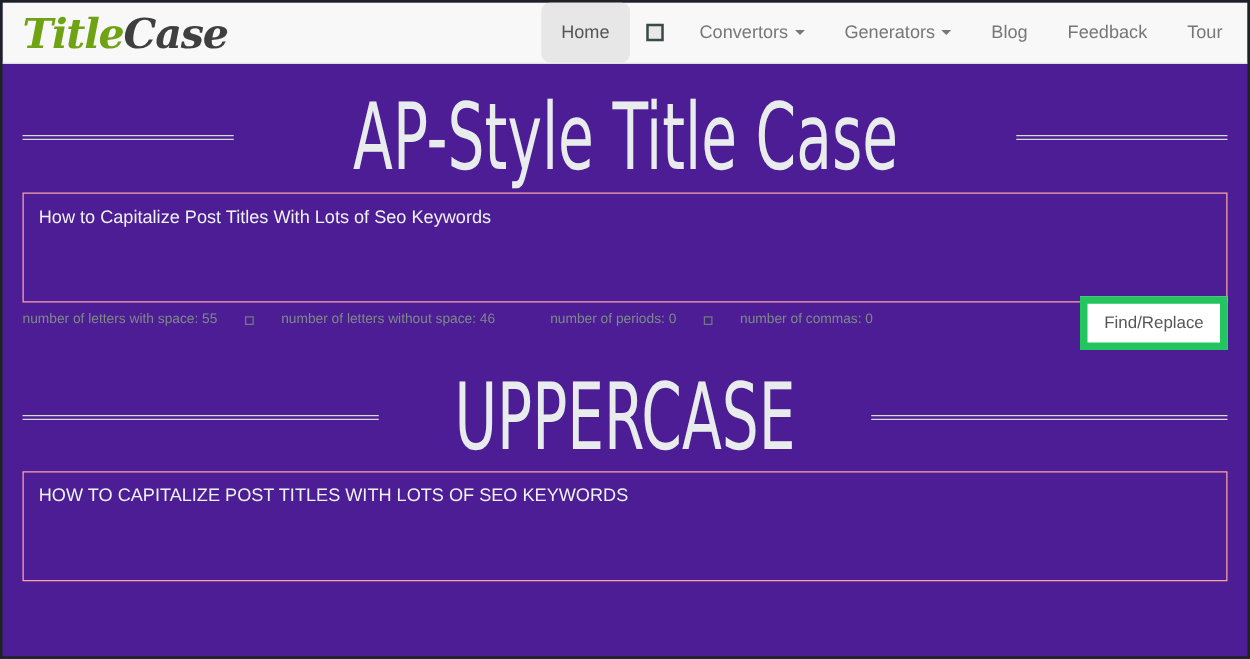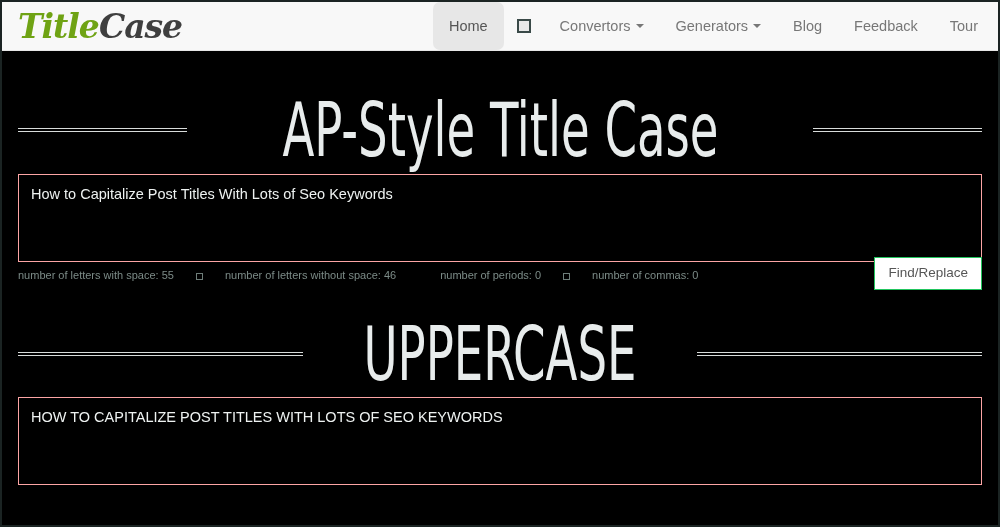--- a/index.html
+++ b/index.html
@@ -13,21 +13,21 @@
     font-family: "Liberation Sans", sans-serif;
     background: #2d3c3a;
   }
 
   #page {
     position: relative;
     width: 1000px;
     height: 527px;
     box-sizing: border-box;
     border: 2px solid #1b2423;
-    background: #000000;
+    background: #4c1d95;
     overflow: hidden;
   }
 
   
   .navbar {
     position: relative;
     height: 49px;
     background: #f8f8f8;
     border-bottom: 1px solid #e7e7e7;
     display: flex;
@@ -120,21 +120,21 @@
     color: #e8ecec;
     letter-spacing: 0px;
     line-height: 1;
     padding: 0 2px;
     white-space: nowrap;
     transform: scaleX(0.70);
     transform-origin: center;
     user-select: none;
   }
 
-  .sec1 { margin-top: 42px; }
+  .sec1 { margin-top: 22px; }
   .sec2 { margin-top: 16px; align-items: center; }
 
   
   .ta-wrap {
     padding: 0 16px;
     box-sizing: border-box;
   }
   .ta {
     width: 100%;
     box-sizing: border-box;
@@ -186,21 +186,21 @@
   .stat-gap { display: inline-block; width: 44px; }
 
   .btn-group {
     display: flex;
     align-items: stretch;
     flex: 0 0 auto;
     margin-top: -10px;
   }
   .btn {
     background: #ffffff;
-    border: 1px solid #22c55e;
+    border: 6px solid #22c55e;
     color: #565656;
     font-family: "Liberation Sans", sans-serif;
     font-size: 13.5px;
     padding: 7px 13px 8px 13px;
     cursor: pointer;
     white-space: nowrap;
     line-height: 1.2;
   }
   .btn + .btn { border-left: none; }
 </style>

